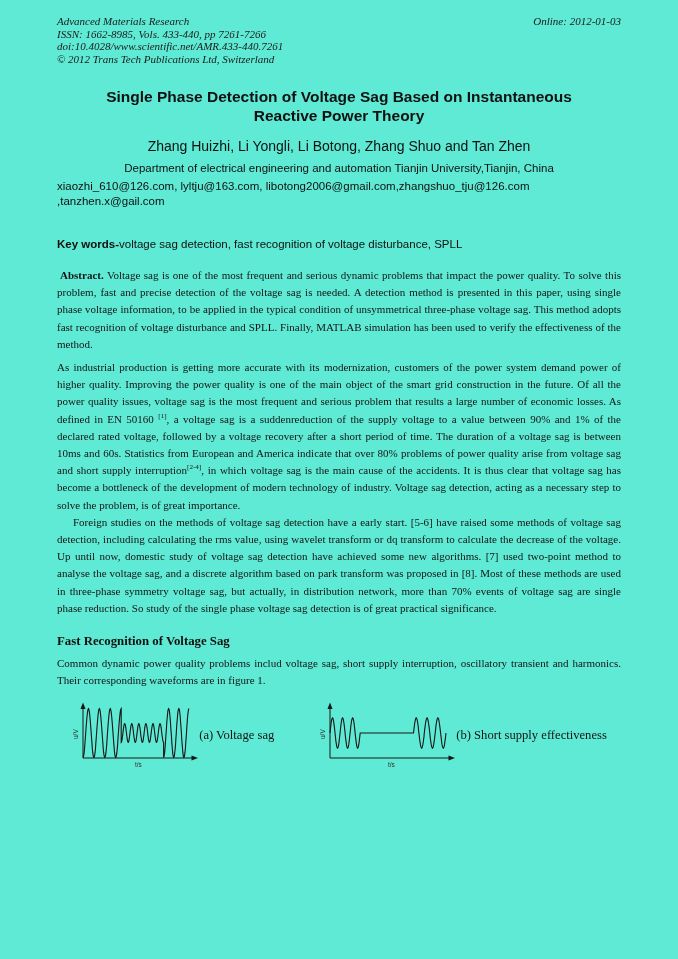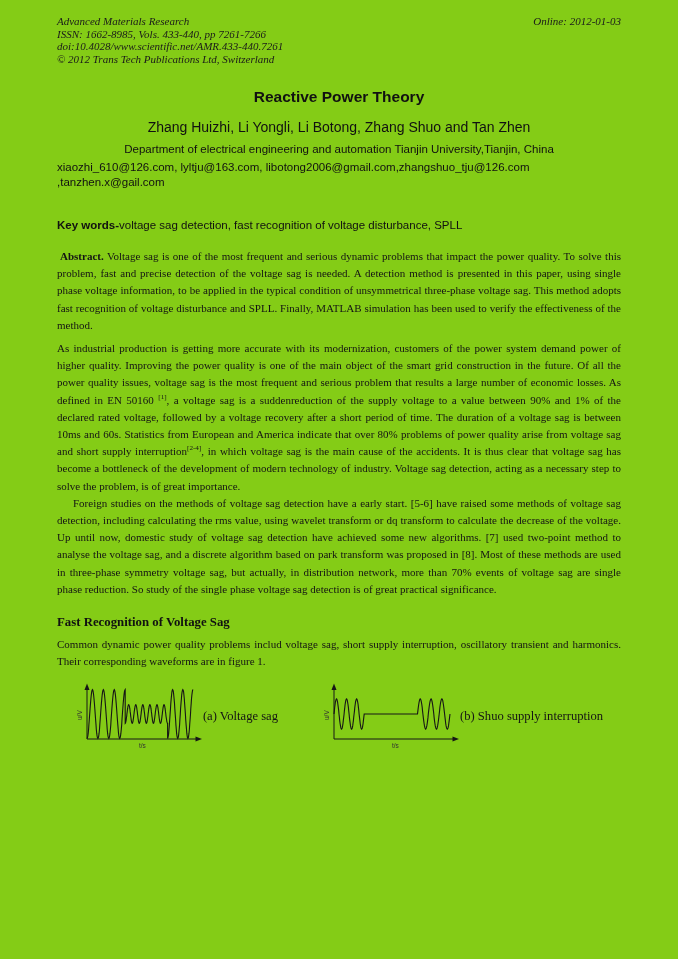--- a/index.html
+++ b/index.html
@@ -1,17 +1,17 @@
 <!DOCTYPE html>
 <html><head>
 <meta charset="utf-8">
 <style>
   html,body { margin:0; padding:0; background:#888; }
   .page {
-    width:678px; height:959px; background:#84cc16; margin:0 auto;
+    width:678px; height:959px; background:#5eead4; margin:0 auto;
     box-sizing:border-box; padding:15px 57px 0 57px;
     font-family:"Liberation Serif", serif; color:#1a1a1a;
     overflow:hidden;
   }
   
   .hdr { display:flex; justify-content:space-between; align-items:flex-start; }
   .hdr-left div, .hdr-right {
     font-style:italic; font-size:11px; line-height:12.5px; white-space:nowrap;
   }
   
@@ -66,20 +66,21 @@
     <div class="hdr-left">
       <div>Advanced Materials Research</div>
       <div>ISSN: 1662-8985, Vols. 433-440, pp 7261-7266</div>
       <div>doi:10.4028/www.scientific.net/AMR.433-440.7261</div>
       <div>© 2012 Trans Tech Publications Ltd, Switzerland</div>
     </div>
     <div class="hdr-right">Online: 2012-01-03</div>
   </div>
 
   <div class="title">
+    <div>Single Phase Detection of Voltage Sag Based on Instantaneous</div>
     <div>Reactive Power Theory</div>
   </div>
 
   <div class="authors">Zhang Huizhi, Li Yongli, Li Botong, Zhang Shuo and Tan Zhen</div>
 
   <div class="affil">Department of electrical engineering and automation Tianjin University,Tianjin, China</div>
 
   <div class="emails">
     <div>xiaozhi_610@126.com, lyltju@163.com, libotong2006@gmail.com,zhangshuo_tju@126.com</div>
     <div>,tanzhen.x@gail.com</div>
@@ -120,18 +121,18 @@
     <div class="subplot">
       <svg width="138" height="68">
         <line class="axis" x1="12" y1="57" x2="134" y2="57"></line>
         <polygon class="arrow" points="137,57 130.5,54.5 130.5,59.5"></polygon>
         <line class="axis" x1="12" y1="57" x2="12" y2="5"></line>
         <polygon class="arrow" points="12,1.5 9.5,8 14.5,8"></polygon>
         <text class="svg-lab" transform="translate(7,38) rotate(-90)">u/V</text>
         <text class="svg-lab" x="70" y="66">t/s</text>
       <path d="M12.0 32.0 L12.4 28.6 L12.7 25.4 L13.1 22.5 L13.4 20.1 L13.8 18.3 L14.2 17.2 L14.5 16.8 L14.9 17.2 L15.2 18.3 L15.6 20.1 L15.9 22.5 L16.3 25.4 L16.7 28.6 L17.0 32.0 L17.4 35.4 L17.7 38.6 L18.1 41.5 L18.5 43.9 L18.8 45.7 L19.2 46.8 L19.5 47.2 L19.9 46.8 L20.3 45.7 L20.6 43.9 L21.0 41.5 L21.3 38.6 L21.7 35.4 L22.1 32.0 L22.4 28.6 L22.8 25.4 L23.1 22.5 L23.5 20.1 L23.8 18.3 L24.2 17.2 L24.6 16.8 L24.9 17.2 L25.3 18.3 L25.6 20.1 L26.0 22.5 L26.4 25.4 L26.7 28.6 L27.1 32.0 L27.4 35.4 L27.8 38.6 L28.2 41.5 L28.5 43.9 L28.9 45.7 L29.2 46.8 L29.6 47.2 L30.0 46.8 L30.3 45.7 L30.7 43.9 L31.0 41.5 L31.4 38.6 L31.7 35.4 L32.1 32.0 L32.5 28.6 L32.8 25.4 L33.2 22.5 L33.5 20.1 L33.9 18.3 L34.3 17.2 L34.6 16.8 L35.0 17.2 L35.3 18.3 L35.7 20.1 L36.1 22.5 L36.4 25.4 L36.8 28.6 L37.1 32.0 L37.5 35.4 L37.9 38.6 L38.2 41.5 L38.6 43.9 L38.9 45.7 L39.3 46.8 L39.6 47.2 L40.0 46.8 L40.4 45.7 L40.7 43.9 L41.1 41.5 L41.4 38.6 L41.8 35.4 L42.2 32.0 L42.2 32 L95.5 32 L95.5 32.0 L95.9 28.6 L96.3 25.4 L96.7 22.5 L97.1 20.1 L97.5 18.3 L97.8 17.2 L98.2 16.8 L98.6 17.2 L99.0 18.3 L99.4 20.1 L99.8 22.5 L100.2 25.4 L100.5 28.6 L100.9 32.0 L101.3 35.4 L101.7 38.6 L102.1 41.5 L102.5 43.9 L102.9 45.7 L103.3 46.8 L103.6 47.2 L104.0 46.8 L104.4 45.7 L104.8 43.9 L105.2 41.5 L105.6 38.6 L106.0 35.4 L106.3 32.0 L106.7 28.6 L107.1 25.4 L107.5 22.5 L107.9 20.1 L108.3 18.3 L108.7 17.2 L109.1 16.8 L109.4 17.2 L109.8 18.3 L110.2 20.1 L110.6 22.5 L111.0 25.4 L111.4 28.6 L111.8 32.0 L112.1 35.4 L112.5 38.6 L112.9 41.5 L113.3 43.9 L113.7 45.7 L114.1 46.8 L114.5 47.2 L114.9 46.8 L115.2 45.7 L115.6 43.9 L116.0 41.5 L116.4 38.6 L116.8 35.4 L117.2 32.0 L117.6 28.6 L117.9 25.4 L118.3 22.5 L118.7 20.1 L119.1 18.3 L119.5 17.2 L119.9 16.8 L120.3 17.2 L120.7 18.3 L121.0 20.1 L121.4 22.5 L121.8 25.4 L122.2 28.6 L122.6 32.0 L123.0 35.4 L123.4 38.6 L123.7 41.5 L124.1 43.9 L124.5 45.7 L124.9 46.8 L125.3 47.2 L125.7 46.8 L126.1 45.7 L126.5 43.9 L126.8 41.5 L127.2 38.6 L127.6 35.4 L128.0 32.0" fill="none" stroke="#161616" stroke-width="1.1"></path>
         </svg>
-      <div class="cap">(b) Shuo supply interruption</div>
+      <div class="cap">(b) Short supply effectiveness</div>
     </div>
 
   </div>
 
 </div>
 
 </body></html>

